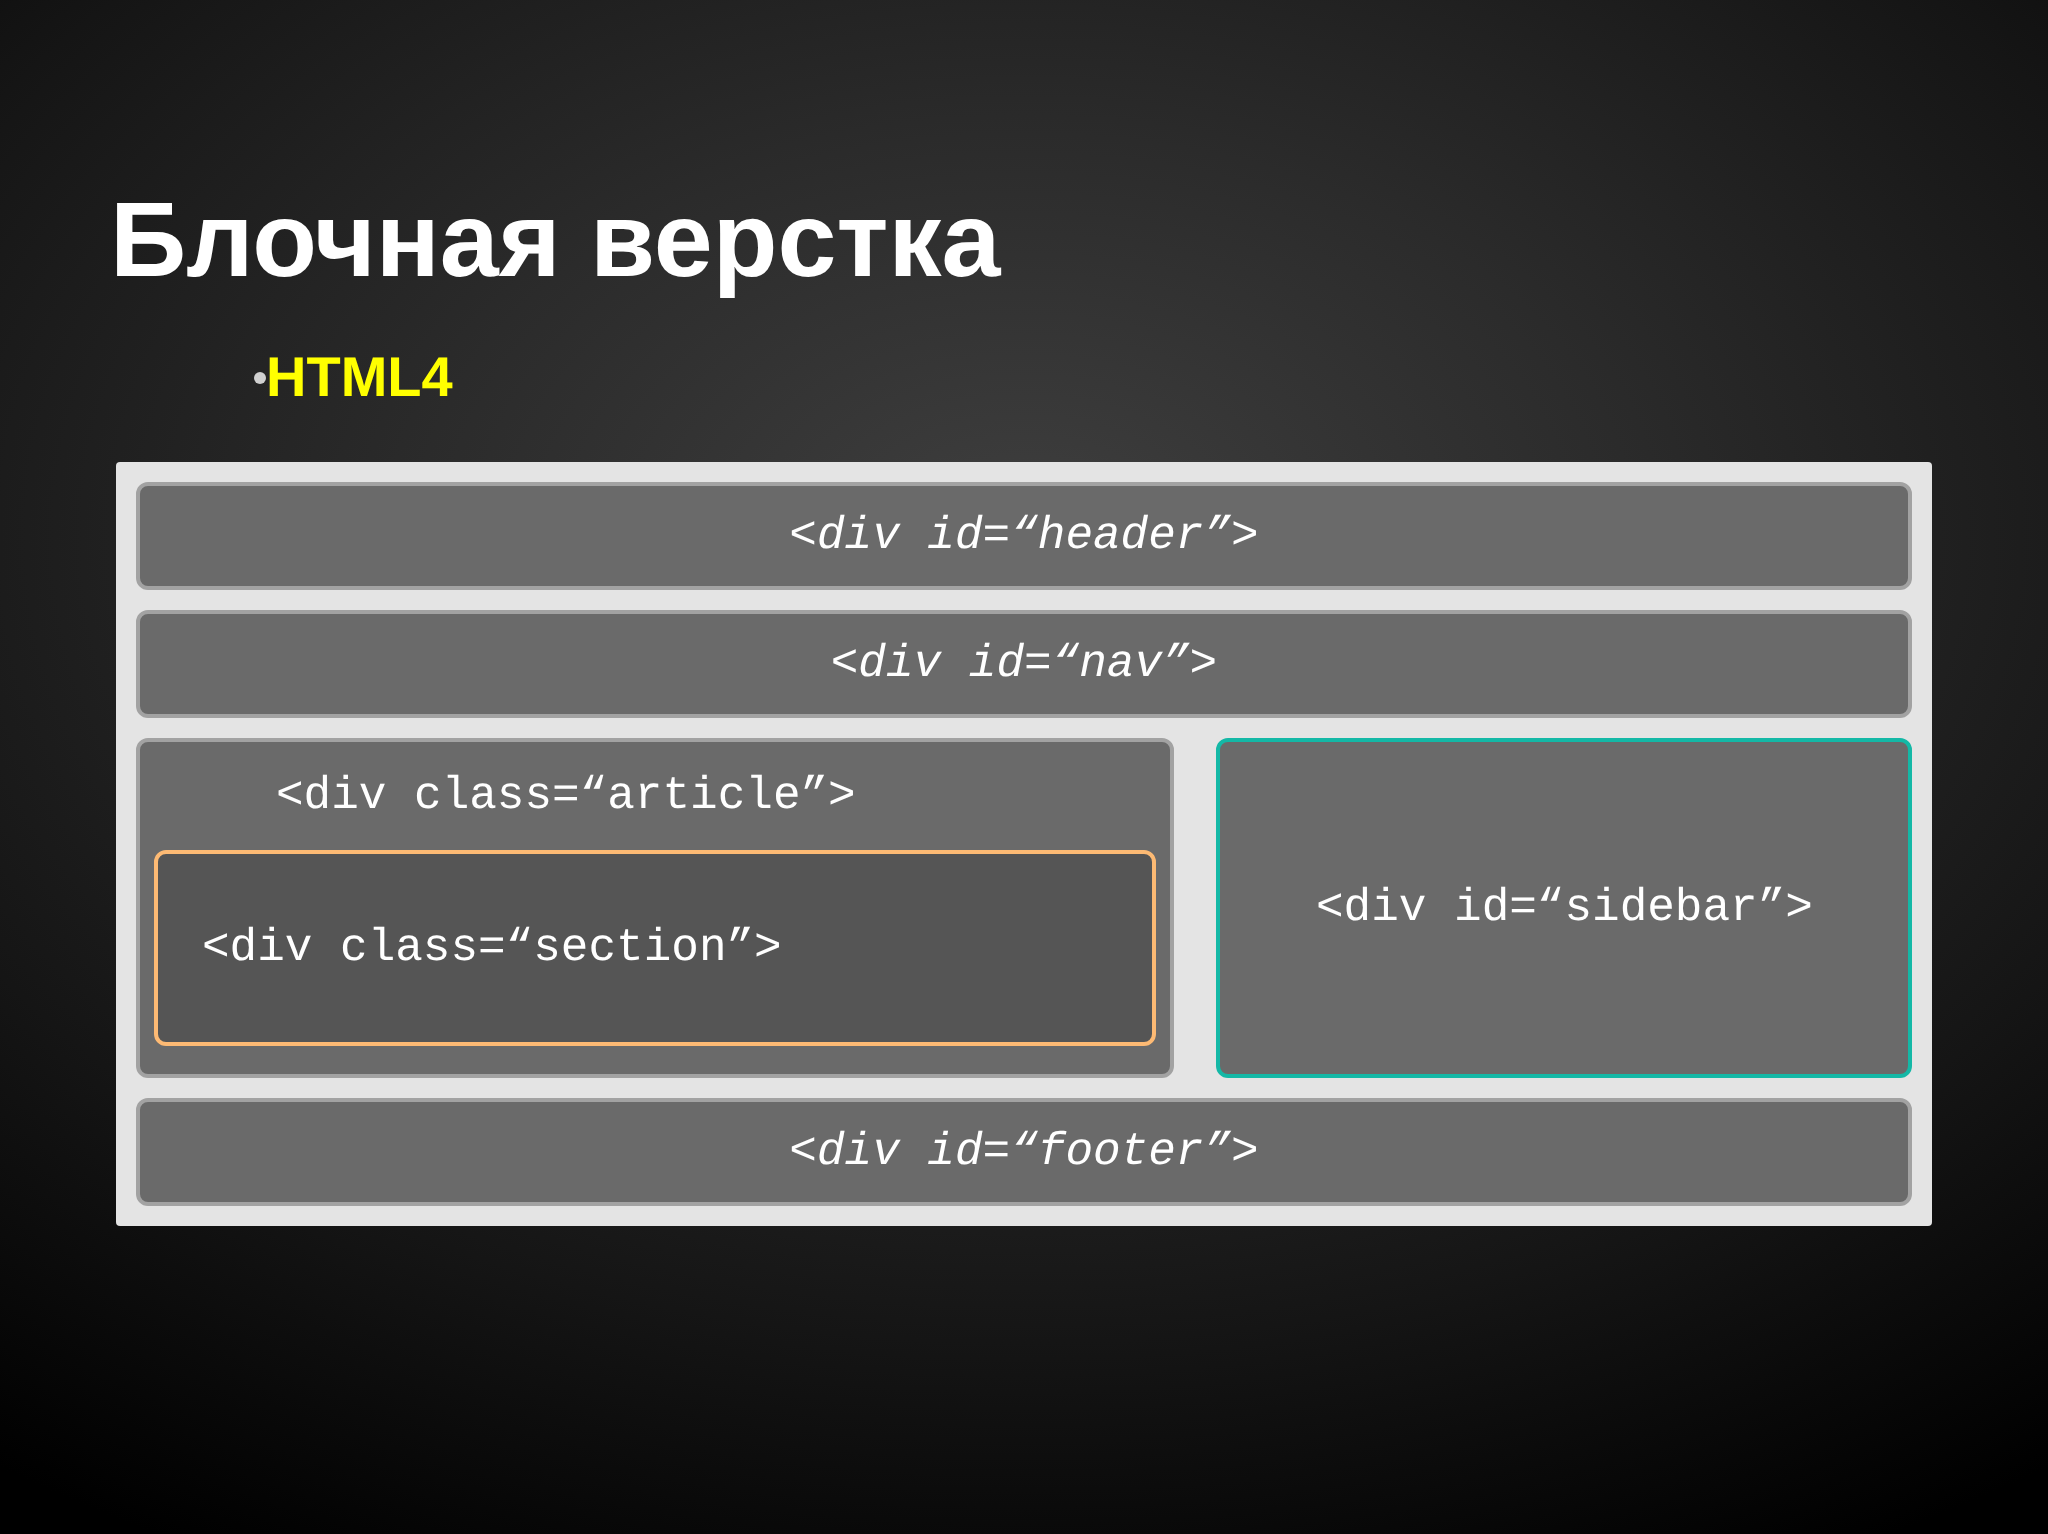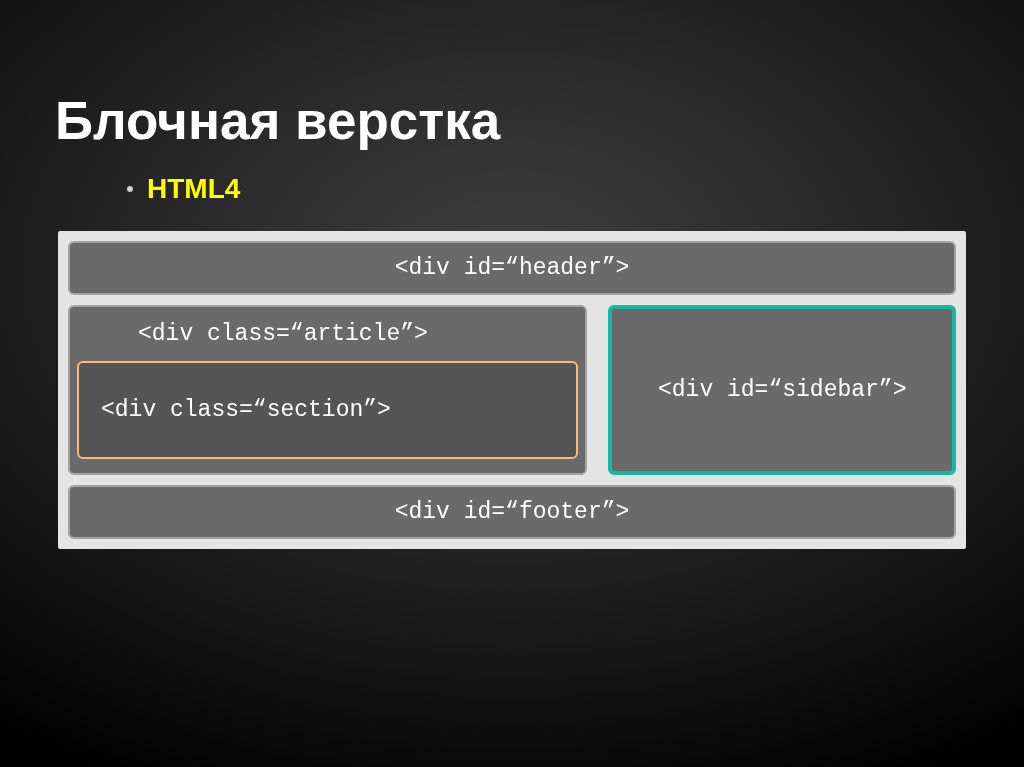--- a/index.html
+++ b/index.html
@@ -16,21 +16,20 @@
     font-size: 53px;
     font-weight: 700;
     margin-bottom: 22px;
   }
   .bullets {
     margin: 0 0 26px 72px;
   }
   .bullet-row {
     display: flex;
     align-items: center;
-    gap: 14px;
   }
   .bullet-dot {
     width: 6px;
     height: 6px;
     border-radius: 50%;
     background: #d0d0d0;
     display: inline-block;
   }
   .bullet-text {
     color: #ffff00;
@@ -46,41 +45,42 @@
     font-size: 23px;
     color: #fff;
   }
   .block {
     background: #6a6a6a;
     border: 2px solid #a2a2a2;
     border-radius: 6px;
     padding: 12px 10px;
     margin-bottom: 10px;
     text-align: center;
+    font-style: italic;
   }
   .block:last-child { margin-bottom: 0; }
   .two-col {
     display: flex;
     gap: 21px;
     margin-bottom: 10px;
     align-items: stretch;
   }
   .col-left {
     flex: 0 0 58.5%;
     background: #6a6a6a;
     border: 2px solid #a2a2a2;
     border-radius: 6px;
     padding: 14px 10px 14px 10px;
     display: flex;
     flex-direction: column;
   }
   .col-right {
     flex: 1;
     background: #6a6a6a;
-    border: 4px solid #14b8a6;
+    border: 2px solid #14b8a6;
     border-radius: 6px;
     display: flex;
     align-items: center;
     justify-content: center;
   }
   .article-label {
     text-align: left;
     padding-left: 58px;
     margin-bottom: 14px;
   }
@@ -109,20 +109,23 @@
       <span class="bullet-text">HTML4</span>
     </div>
   </div>
 
   <div class="diagram">
 
     <div class="block">
       <span>&lt;div id=“header”&gt;</span>
     </div>
 
+    <div class="block">
+      <span>&lt;div id=“nav”&gt;</span>
+    </div>
 
     <div class="two-col">
       <div class="col-left">
         <div class="article-label">&lt;div class=“article”&gt;</div>
         <div class="section-block">
           <span>&lt;div class=“section”&gt;</span>
         </div>
       </div>
       <div class="col-right">
         <span>&lt;div id=“sidebar”&gt;</span>

